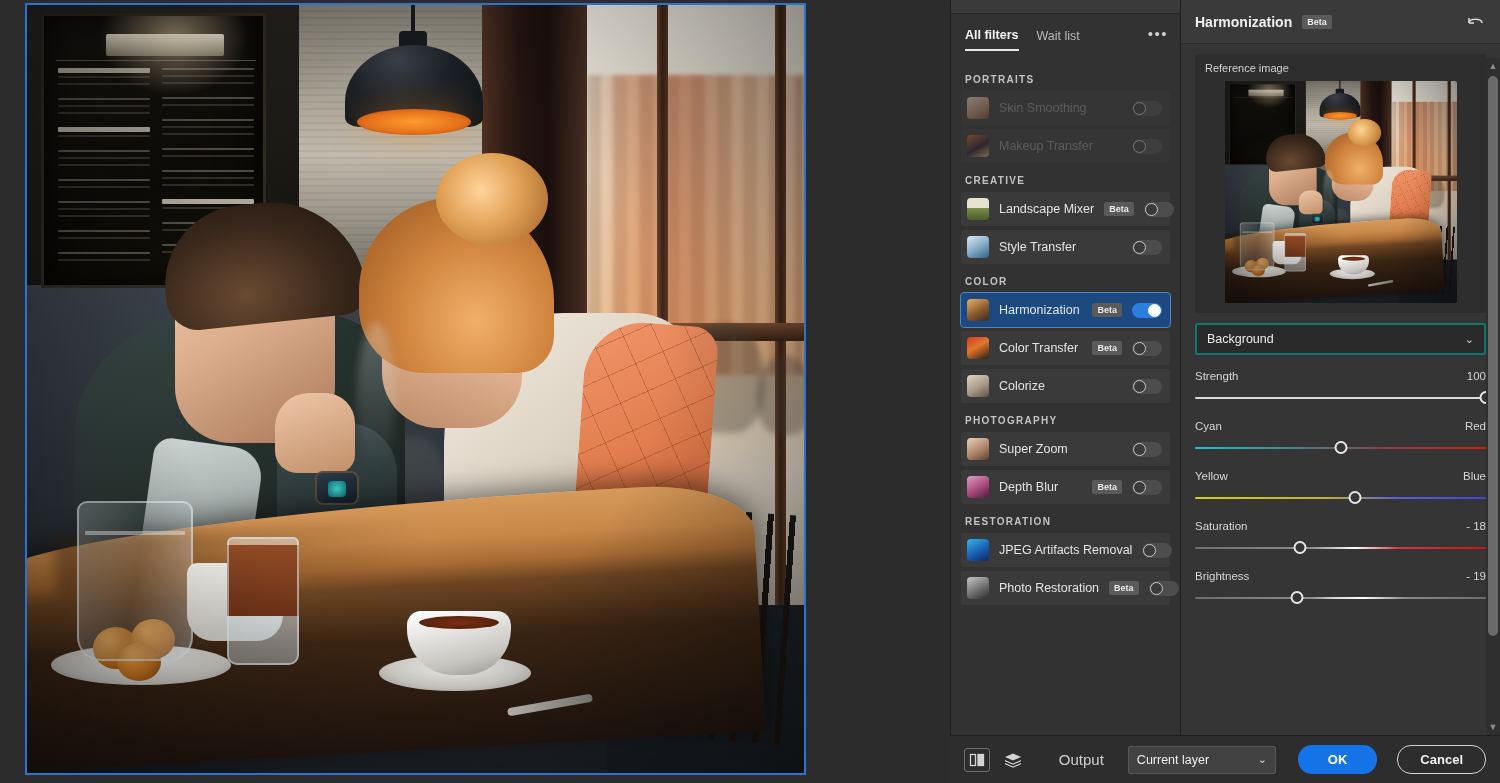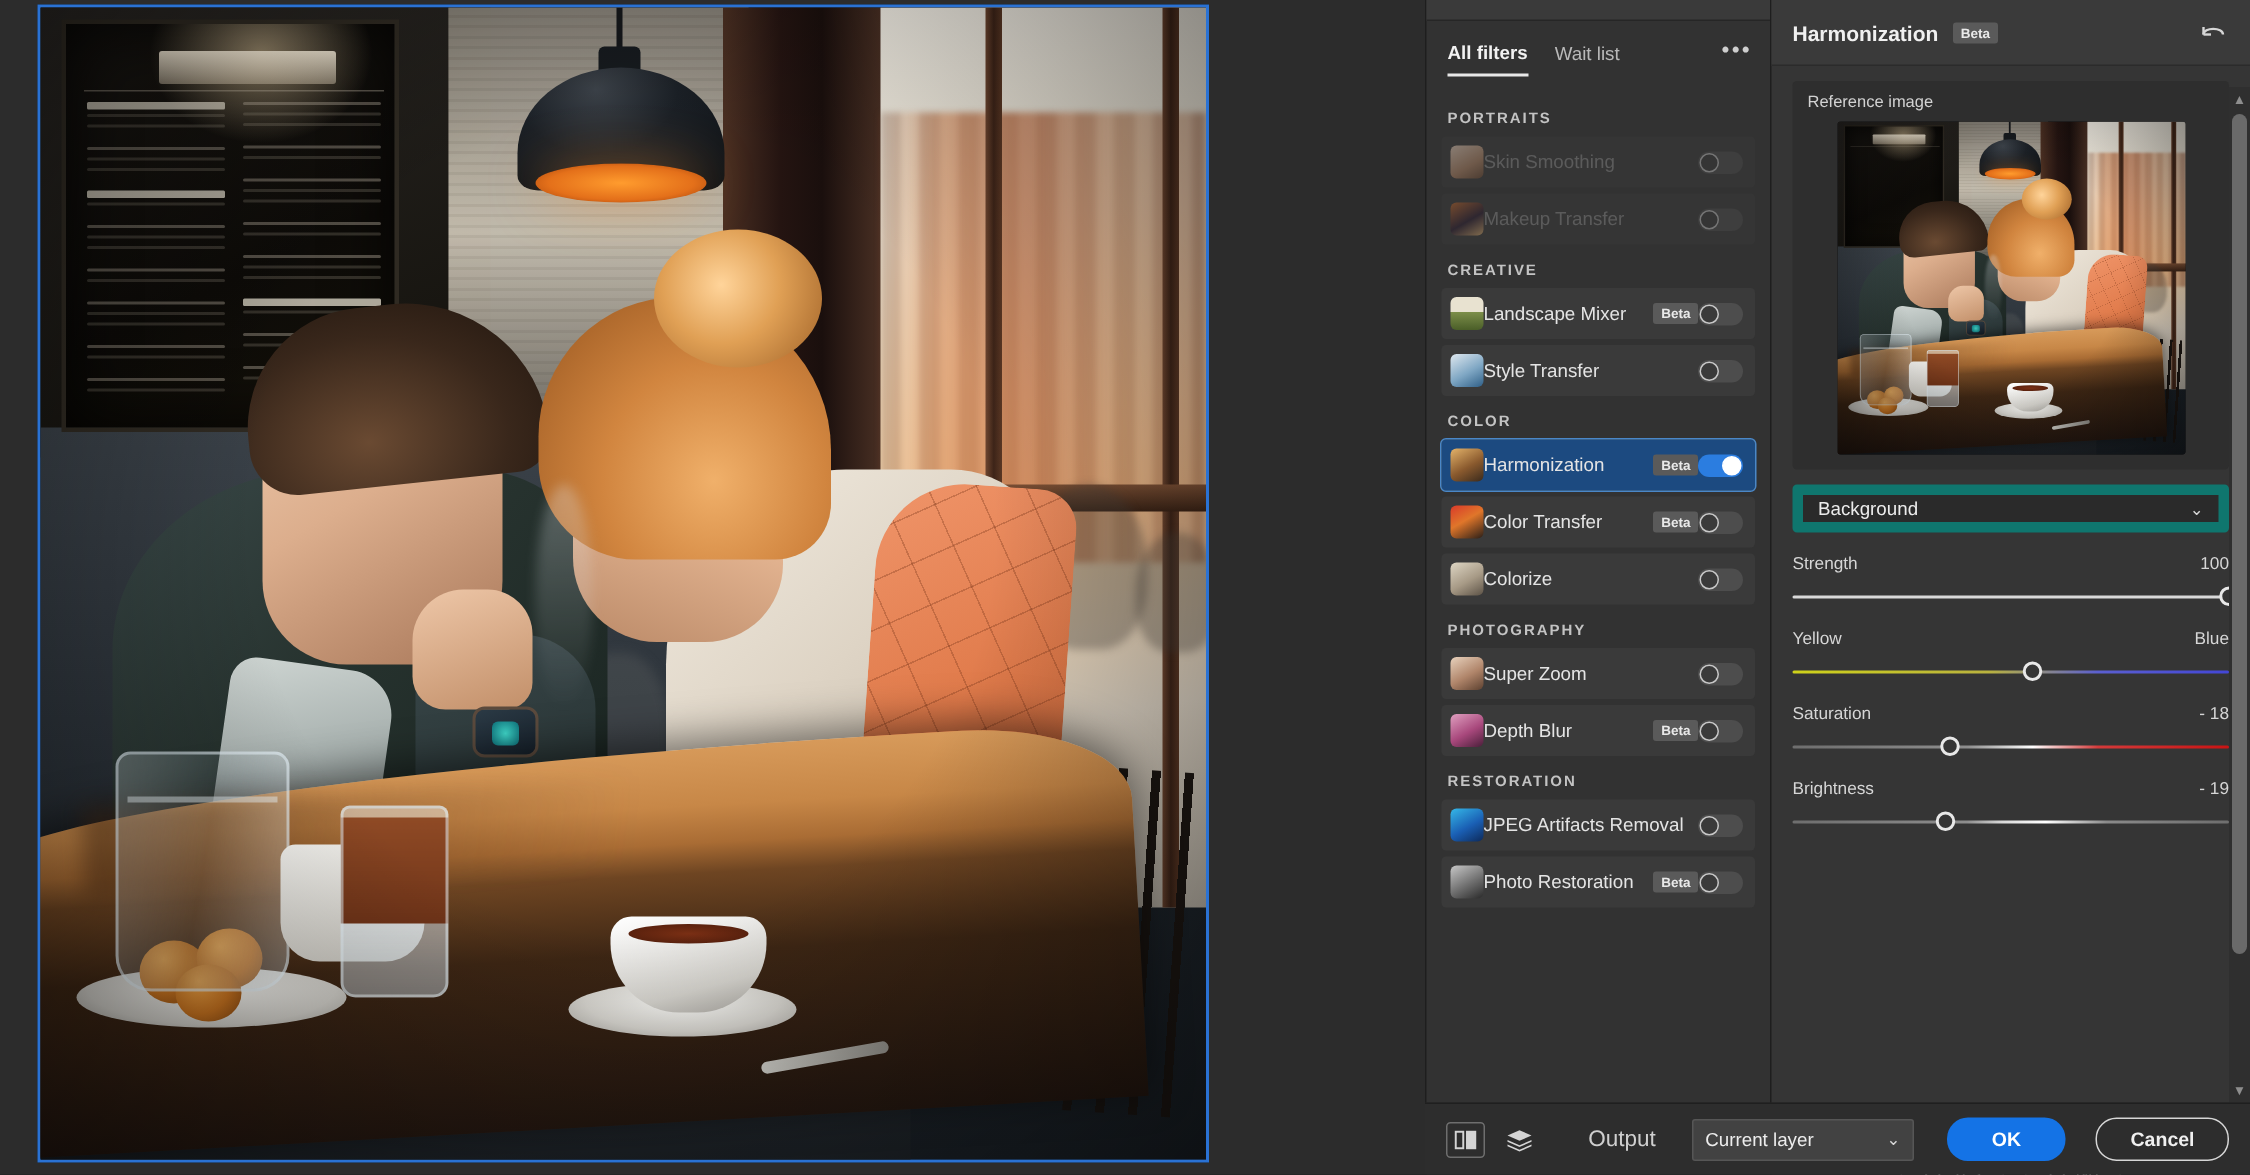--- a/index.html
+++ b/index.html
@@ -291,21 +291,21 @@
   .dots {
     position:absolute; right: 12px; top: 12px; color:#cfcfcf; font-size: 15px;
     letter-spacing: 1.5px; cursor:pointer; line-height: 1;
   }
   .filters-scroll { flex: 1; overflow: hidden; padding: 8px 10px 0 10px; }
   .group-title {
     font-size: 10px; color:#c3c3c3; letter-spacing: 1.3px; font-weight: 700;
     margin: 12px 0 6px 4px;
   }
   .filter-row {
-    display:flex; align-items:center; 
+    display:flex; align-items:center; gap:10px;
     height: 34px; padding: 0 8px 0 6px; margin-bottom: 4px;
     background: #3a3a3a; border-radius: 3px; cursor: pointer;
   }
   .filter-row.selected { background: #1c4a80; outline: 1px solid #4a87c7; }
   .filter-row.disabled { opacity: .45; }
   .f-icon {
     width: 22px; height: 22px; border-radius: 4px; flex: 0 0 22px;
     background: #555; overflow: hidden; position: relative;
   }
   .f-label { font-size: 12.5px; color:#e4e4e4; flex:1; white-space: nowrap; }
@@ -342,21 +342,21 @@
   .ref-card { background: #2e2e2e; border-radius: 3px; padding: 8px 10px 10px 10px; }
   .ref-label { font-size: 11px; color:#d2d2d2; margin-bottom: 7px; }
   .ref-thumb {
     width: 232px; height: 222px; margin: 0 auto; position: relative;
     overflow: hidden; background:#111; border-radius: 2px;
   }
   .ref-thumb .artwork { transform: scale(0.2975); transform-origin: top left;
     width: 781px; height: 748px; }
 
   .select-box {
-    margin-top: 10px; height: 32px; background:#2a2a2a; border:7px solid #0f766e;
+    margin-top: 10px; height: 32px; background:#2a2a2a; border:2px solid #0f766e;
     border-radius: 3px; display:flex; align-items:center; padding: 0 10px;
     cursor: pointer;
   }
   .select-box .val { font-size: 12.5px; color:#ececec; flex:1; }
   .chev { color:#d8d8d8; font-size: 11px; }
 
   .slider-block { margin-top: 15px; }
   .slider-head { display:flex; justify-content:space-between; align-items:baseline; margin-bottom: 9px; }
   .sl-name { font-size: 11.5px; color:#d6d6d6; }
   .sl-val { font-size: 11.5px; color:#d6d6d6; }
@@ -742,20 +742,30 @@
               <span class="sl-name">Strength</span>
               <span class="sl-val">100</span>
             </div>
             <div class="track-wrap">
               <div class="track t-plain"></div>
               <div class="thumb" style="left: 100%;"></div>
             </div>
           </div>
           <div class="slider-block">
             <div class="slider-head">
+              <span class="sl-name">Cyan</span>
+              <span class="sl-val">Red</span>
+            </div>
+            <div class="track-wrap">
+              <div class="track t-cyanred"></div>
+              <div class="thumb" style="left: 50%;"></div>
+            </div>
+          </div>
+          <div class="slider-block">
+            <div class="slider-head">
               <span class="sl-name">Yellow</span>
               <span class="sl-val">Blue</span>
             </div>
             <div class="track-wrap">
               <div class="track t-yellowblue"></div>
               <div class="thumb" style="left: 55%;"></div>
             </div>
           </div>
           <div class="slider-block">
             <div class="slider-head">

